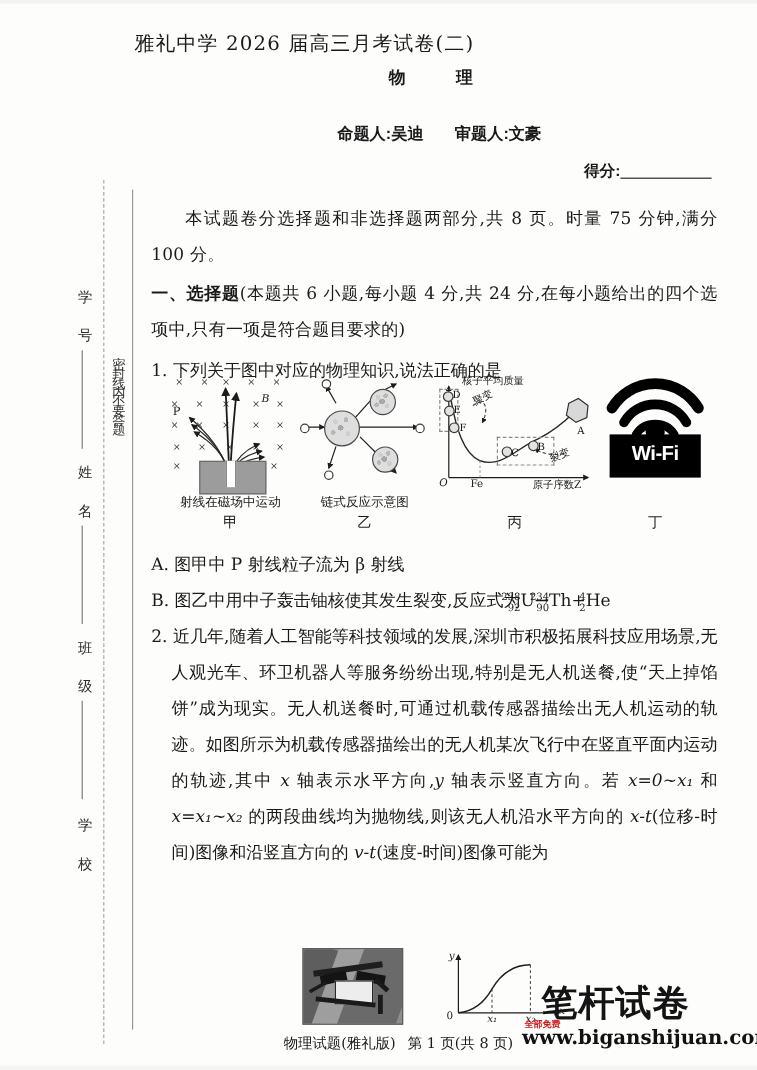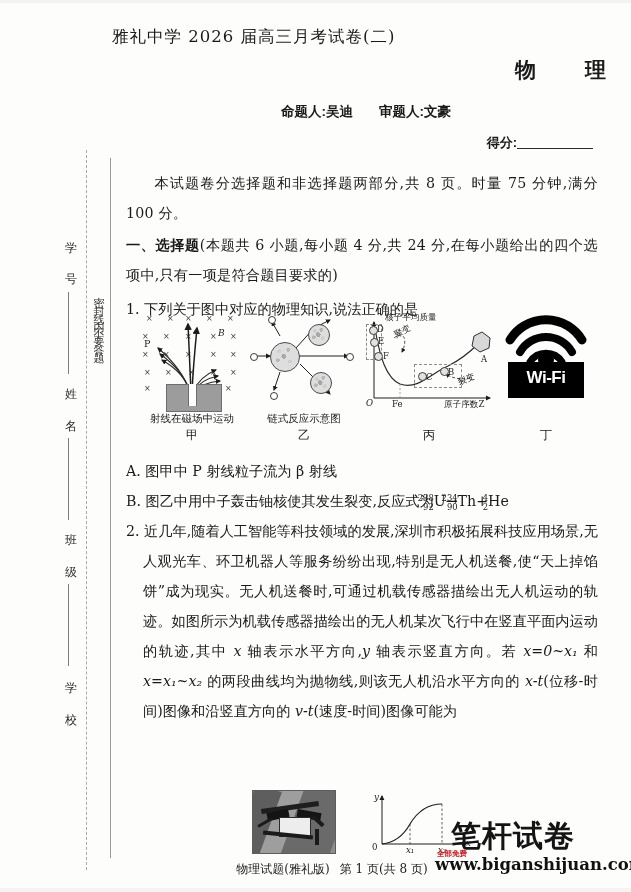--- a/index.html
+++ b/index.html
@@ -83,22 +83,22 @@
     font-size: 16.5px;
     font-weight: 400;
     letter-spacing: 1px;
     font-family: "DejaVu Serif", "Liberation Serif", serif;
     margin-top: 12px;
   }
   .subject-title {
     position: absolute;
     left: 112px; top: 56px;
     width: 508px;
-    text-align: right;
-    font-size: 21px;
+    text-align: center;
+    font-size: 14px;
     font-weight: 700;
     letter-spacing: 14px;
     font-family: "Liberation Sans", sans-serif;
   }
   .byline {
     position: absolute;
     left: 112px; top: 103px;
     width: 508px;
     text-align: center;
     font-size: 13.5px;

